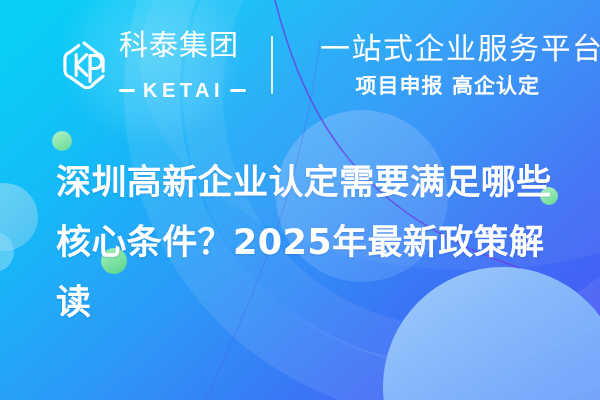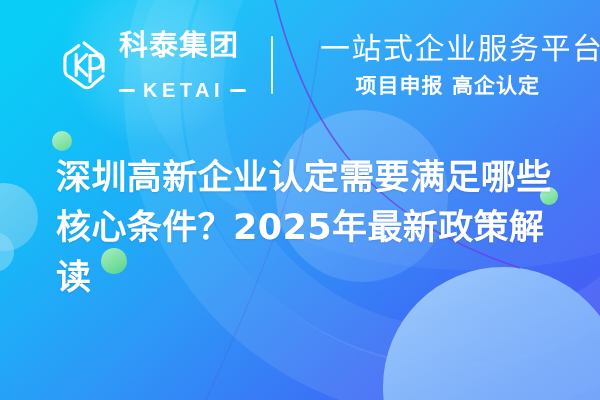--- a/index.html
+++ b/index.html
@@ -45,21 +45,21 @@
   }
   .logo-words {
     margin-left: 9px;
     display: flex;
     flex-direction: column;
     justify-content: center;
   }
   .logo-cn {
     font-size: 29px;
     line-height: 30px;
-    font-weight: 700;
+    font-weight: 400;
     color: #ffffff;
     letter-spacing: 1px;
     white-space: nowrap;
     font-family: "DejaVu Sans", "Liberation Sans", sans-serif;
   }
   .logo-en-row {
     display: flex;
     align-items: center;
     margin-top: 20px;
   }
@@ -116,21 +116,21 @@
   }
   
   .headline {
     position: absolute;
     left: 56px;
     top: 152px;
     width: 500px;
     z-index: 6;
     color: #ffffff;
     font-size: 35px;
-    line-height: 50px;
+    line-height: 60px;
     font-weight: 700;
     letter-spacing: 0.4px;
     font-family: "DejaVu Sans", "Liberation Sans", sans-serif;
     text-shadow: 0 1px 2px rgba(20,60,160,0.18);
   }
 </style>
 </head>
 <body>
 
 <div id="banner">

